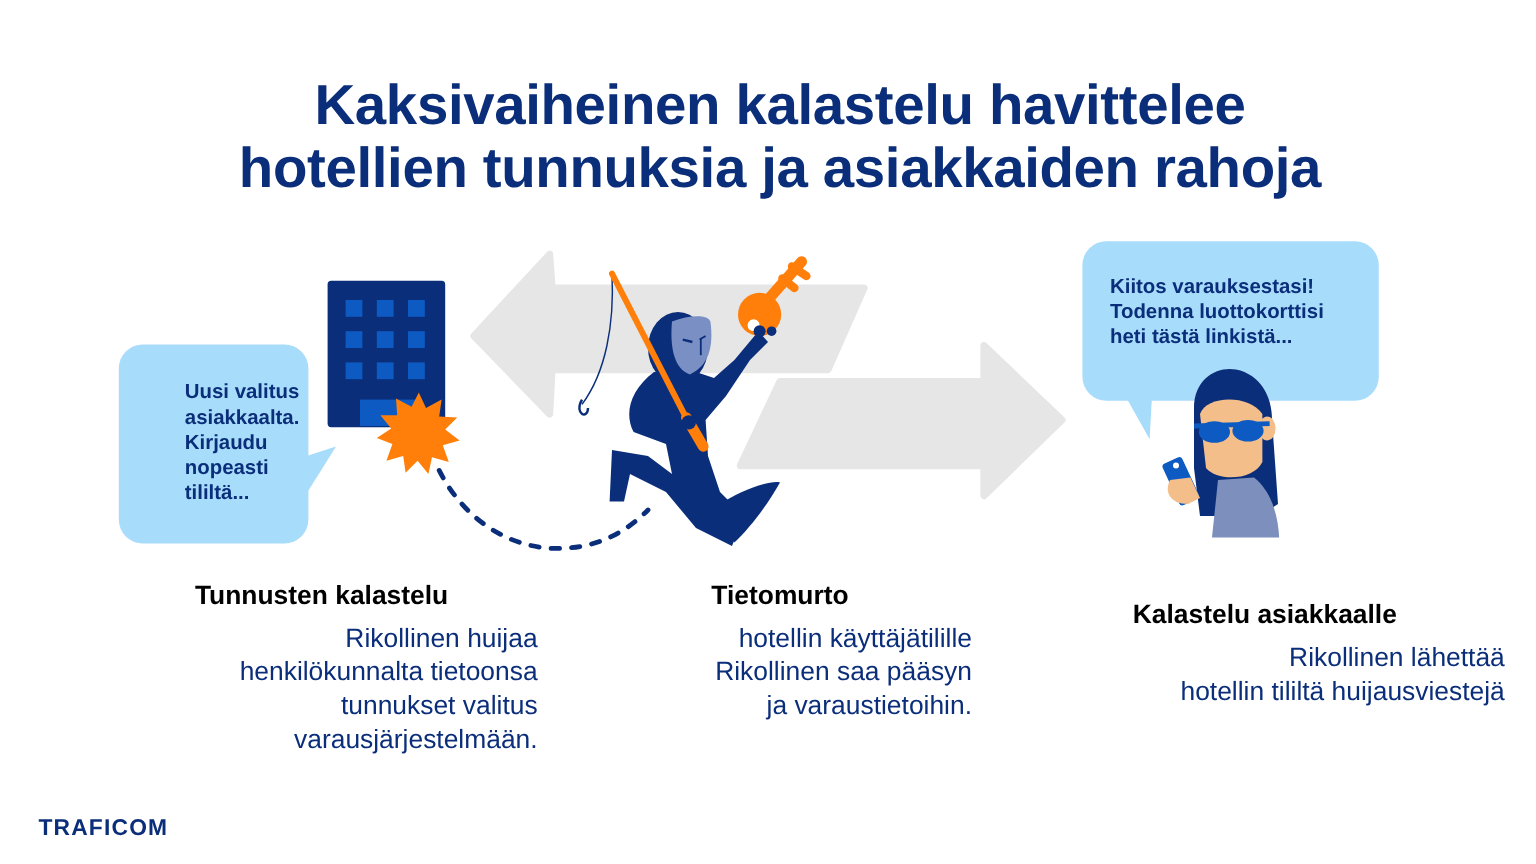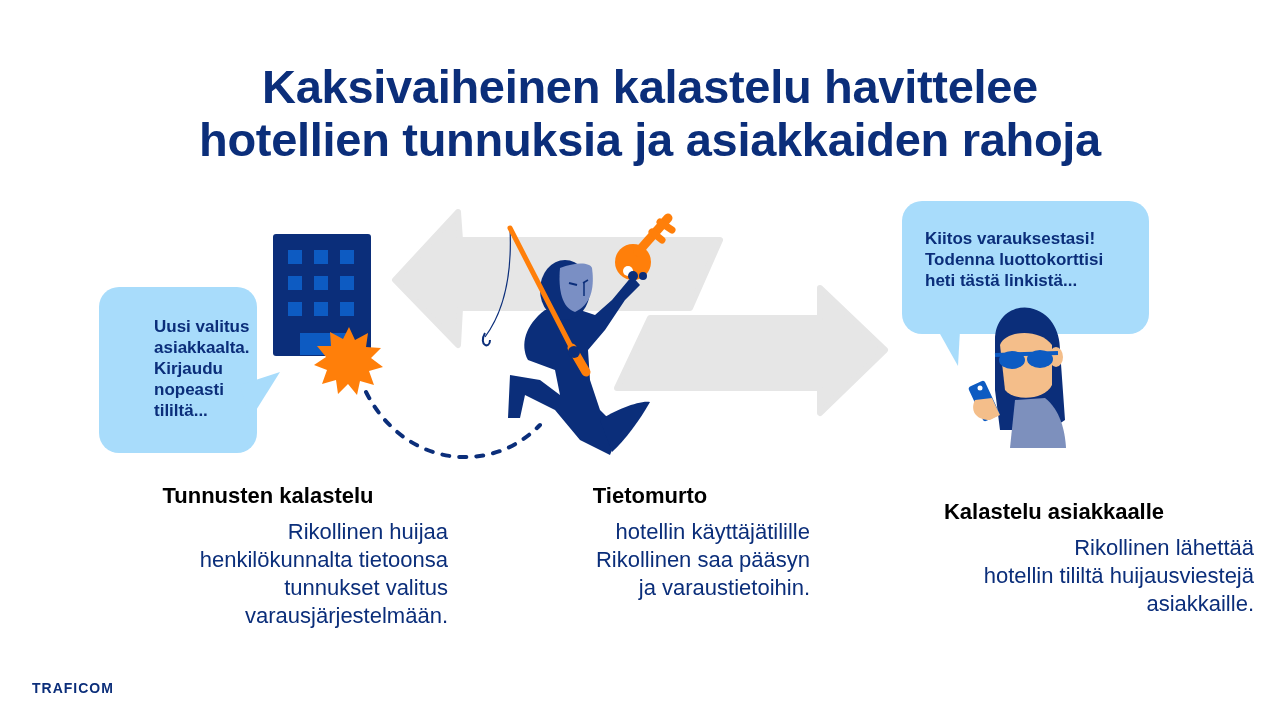--- a/index.html
+++ b/index.html
@@ -20,21 +20,21 @@
     position: absolute; color: #0b2e7a; font-size: 17px; line-height: 21px; font-weight: bold;
   }
   .bubble-text span { display: block; }
   .col {
     position: absolute; text-align: center;
   }
   .col-head { font-weight: bold; font-size: 22px; line-height: 28px; color: #000000; }
   .col-body { font-size: 22px; line-height: 28px; color: #0b2e7a; margin-top: 8px; text-align: right; }
   .col-body span { display: block; }
   .logo {
-    position: absolute; left: 32px; top: 680px; font-weight: bold; font-size: 14px;
+    position: absolute; left: 32px; top: 680px; font-weight: bold; font-size: 19px;
     letter-spacing: 1px; color: #0b2e7a;
   }
 </style>
 </head>
 <body>
 
 <div class="title">
   <span>Kaksivaiheinen kalastelu havittelee</span>
   <span>hotellien tunnuksia ja asiakkaiden rahoja</span>
 </div>
@@ -165,17 +165,16 @@
     <span>Rikollinen saa pääsyn</span>
     <span>ja varaustietoihin.</span>
   </div>
 </div>
 
 <div class="col" style="left:854px; width:400px; top:482px;margin-top:16px;">
   <div class="col-head">Kalastelu asiakkaalle</div>
   <div class="col-body">
     <span>Rikollinen lähettää</span>
     <span>hotellin tililtä huijausviestejä</span>
-    <span>asiakkaille.</span>
   </div>
 </div>
 
 <div class="logo">TRAFICOM</div>
 
 </body></html>

